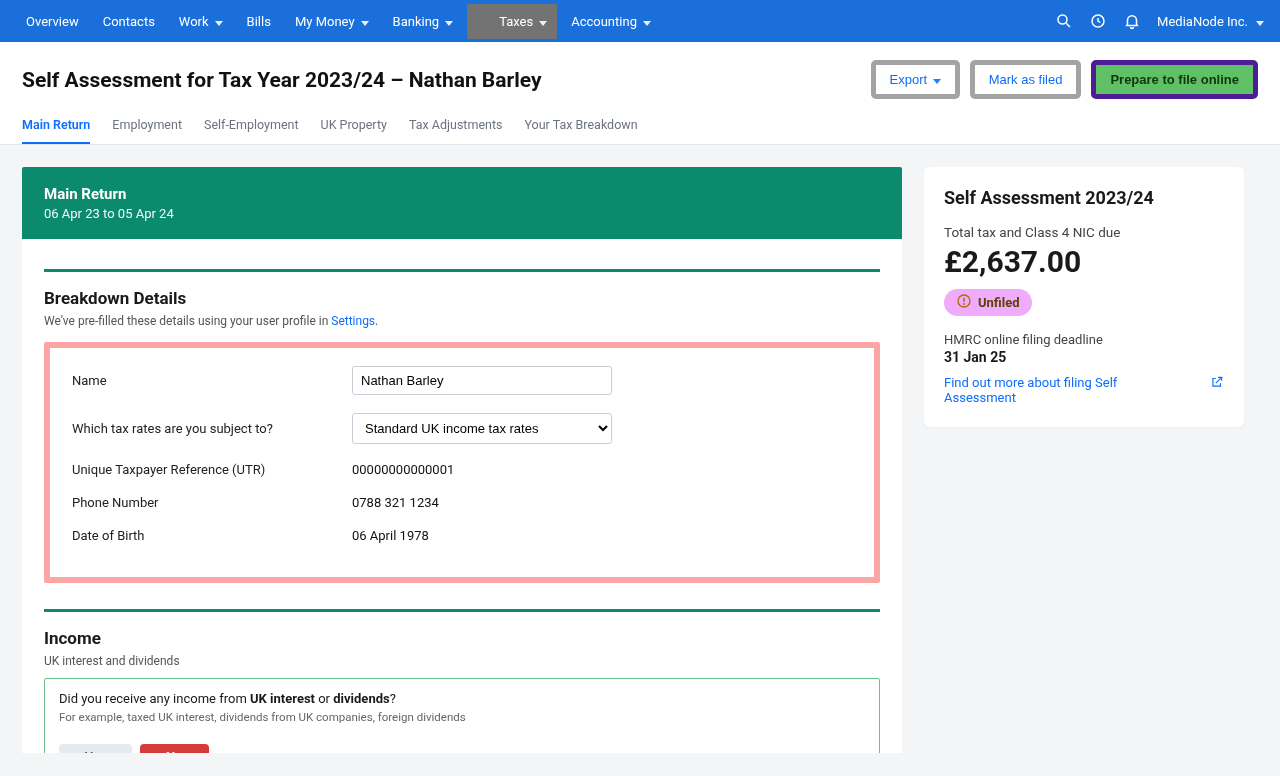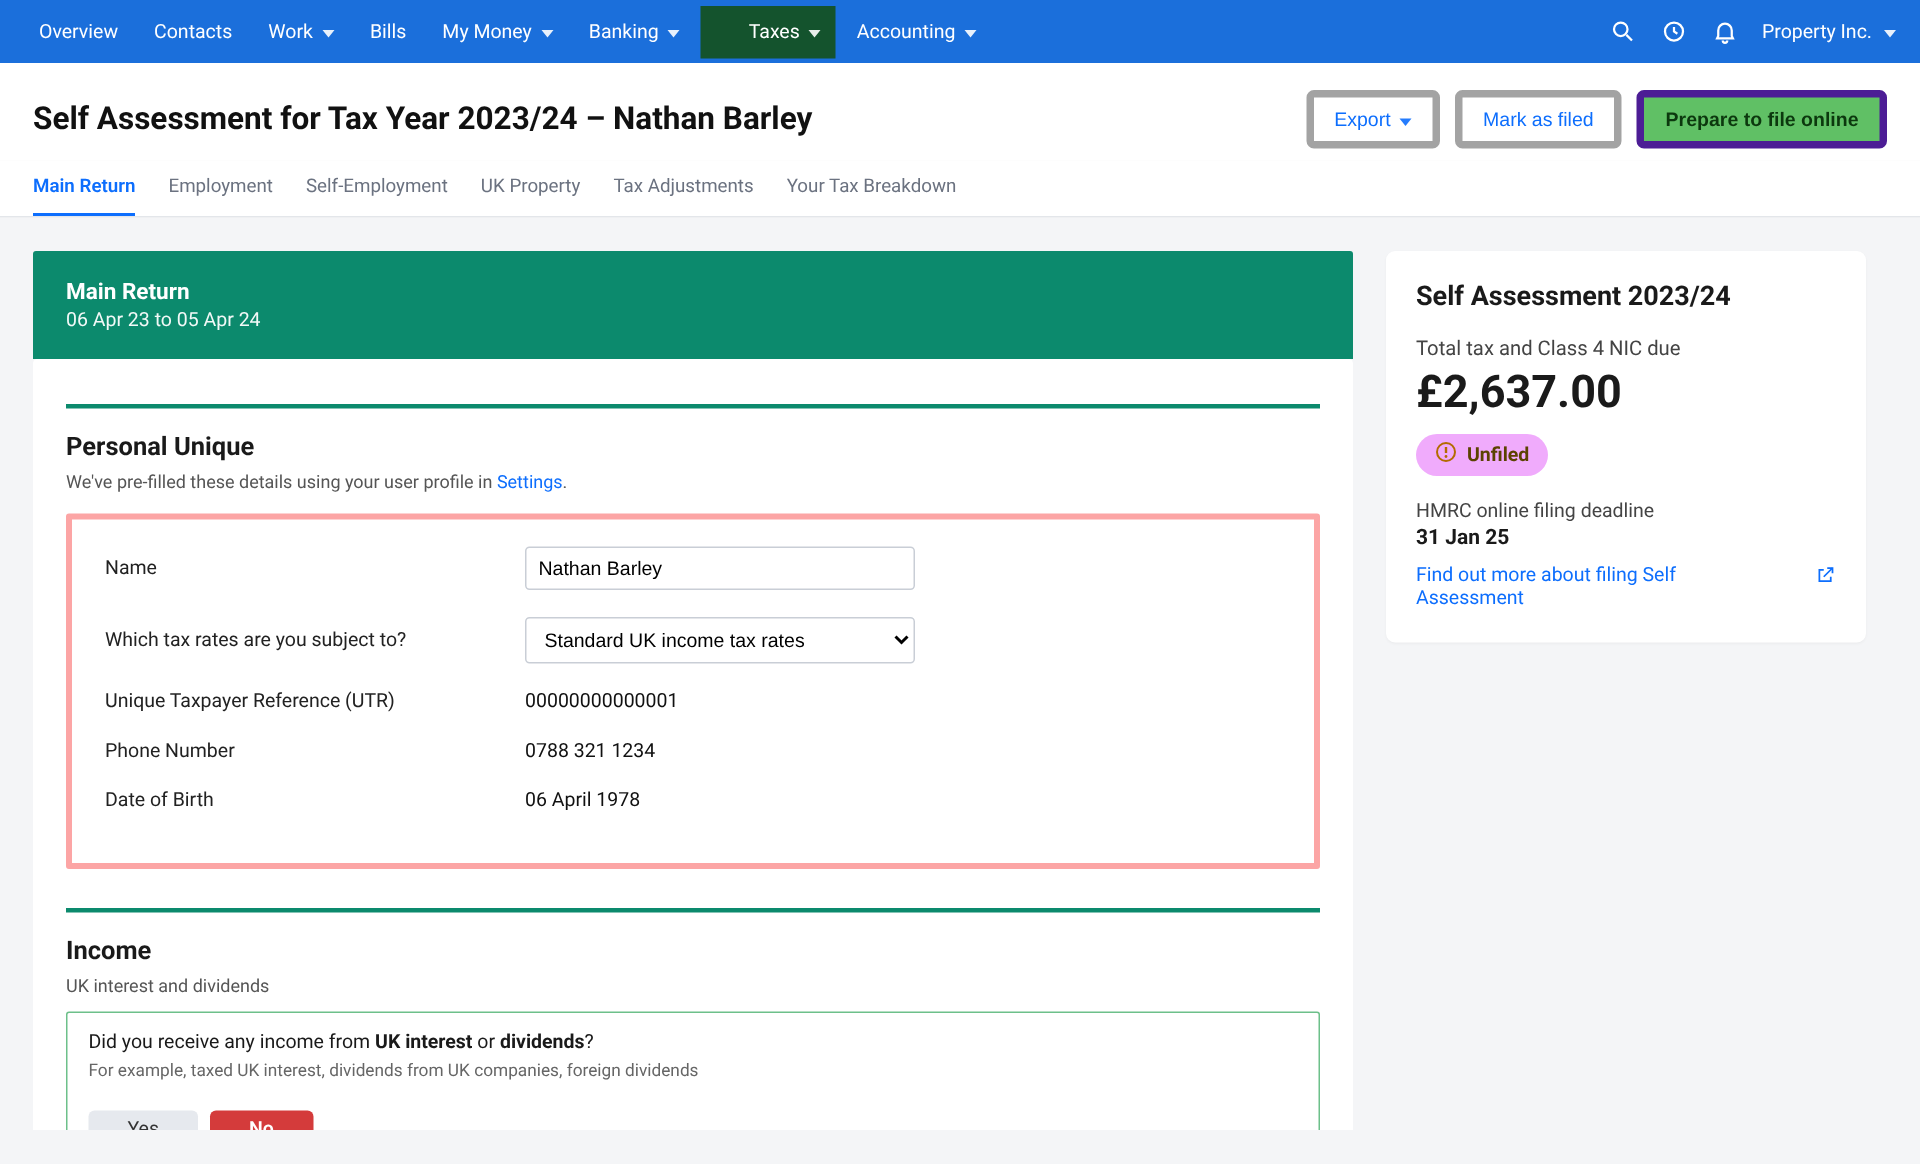--- a/index.html
+++ b/index.html
@@ -26,21 +26,21 @@
   .topnav .nav-left { display:flex; gap:4px; }
   .topnav .nav-item {
     padding: 10px 10px;
     cursor:pointer;
     display:flex;
     align-items:center;
     gap:4px;
     color:#fff;
   }
   .topnav .nav-item.active {
-    background:#14532d;
+    background:#737373;
     padding-left:32px;
   }
   .chev::after{
     content:"";
     display:inline-block;
     width:0;height:0;
     border-left:4px solid transparent;
     border-right:4px solid transparent;
     border-top:5px solid #fff;
     margin-left:2px;
@@ -143,21 +143,21 @@
     color:#555;
     margin-bottom:14px;
   }
   .section-sub a{color:#0d6efd;text-decoration:none;}
   .divider-strong{
     height:3px;background:#0c8a6d;margin:10px 0 6px 0;
   }
 
   
   .formbox{
-    border:4px solid #fca5a5;
+    border:6px solid #fca5a5;
     border-radius:2px;
     padding:18px 22px 22px 22px;
     background:#fff;
   }
   .field-row{
     display:flex;
     align-items:center;
     margin-bottom:18px;
     font-size:13px;
   }
@@ -264,21 +264,21 @@
             <path d="M12 8v4l3 2"></path>
           </svg>
       </span>
       <span class="icon-btn">
         <svg viewBox="0 0 24 24">
             <path d="M6 16V11a6 6 0 0 1 12 0v5l1 2H5z"></path>
             <path d="M10 20a2 2 0 0 0 4 0"></path>
           </svg>
       </span>
       <div class="company-select">
-        <span>Property Inc.</span>
+        <span>MediaNode Inc.</span>
           <span class="chev"></span>
       </div>
     </div>
   </div>
 
   <div class="header">
     <h1>Self Assessment for Tax Year 2023/24 – Nathan Barley</h1>
     <div class="actions">
       <button class="btn outline-blue drop">
         <span>Export</span> <span class="chev"></span>
@@ -300,21 +300,21 @@
   <div class="content">
     <div class="main">
 
       <div class="banner">
         <div class="title">Main Return</div>
         <div class="sub">06 Apr 23 to 05 Apr 24</div>
       </div>
 
       <div class="card">
         <div class="divider-strong"></div>
-        <div class="section-title">Personal Unique</div>
+        <div class="section-title">Breakdown Details</div>
         <div class="section-sub">
           <span>We've pre-filled these details using your user profile in </span><a href="#">Settings</a>.
         </div>
 
         <div class="formbox">
           <div class="field-row">
             <div class="label">Name</div>
             <div class="val"><input class="textin" value="Nathan Barley" style=""></div>
           </div>
           <div class="field-row">

